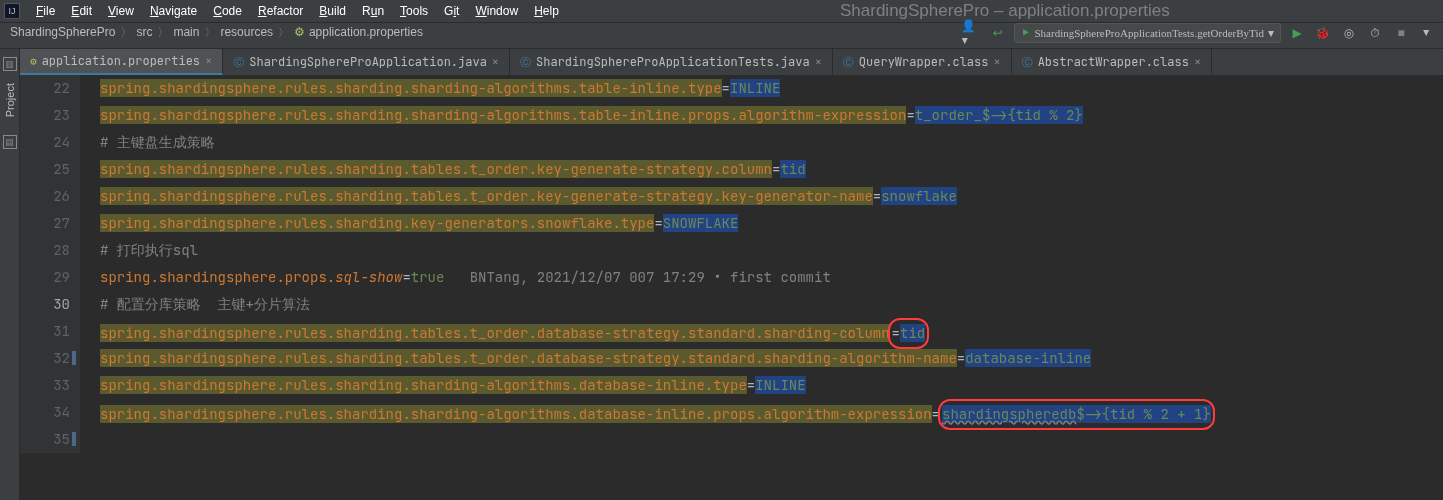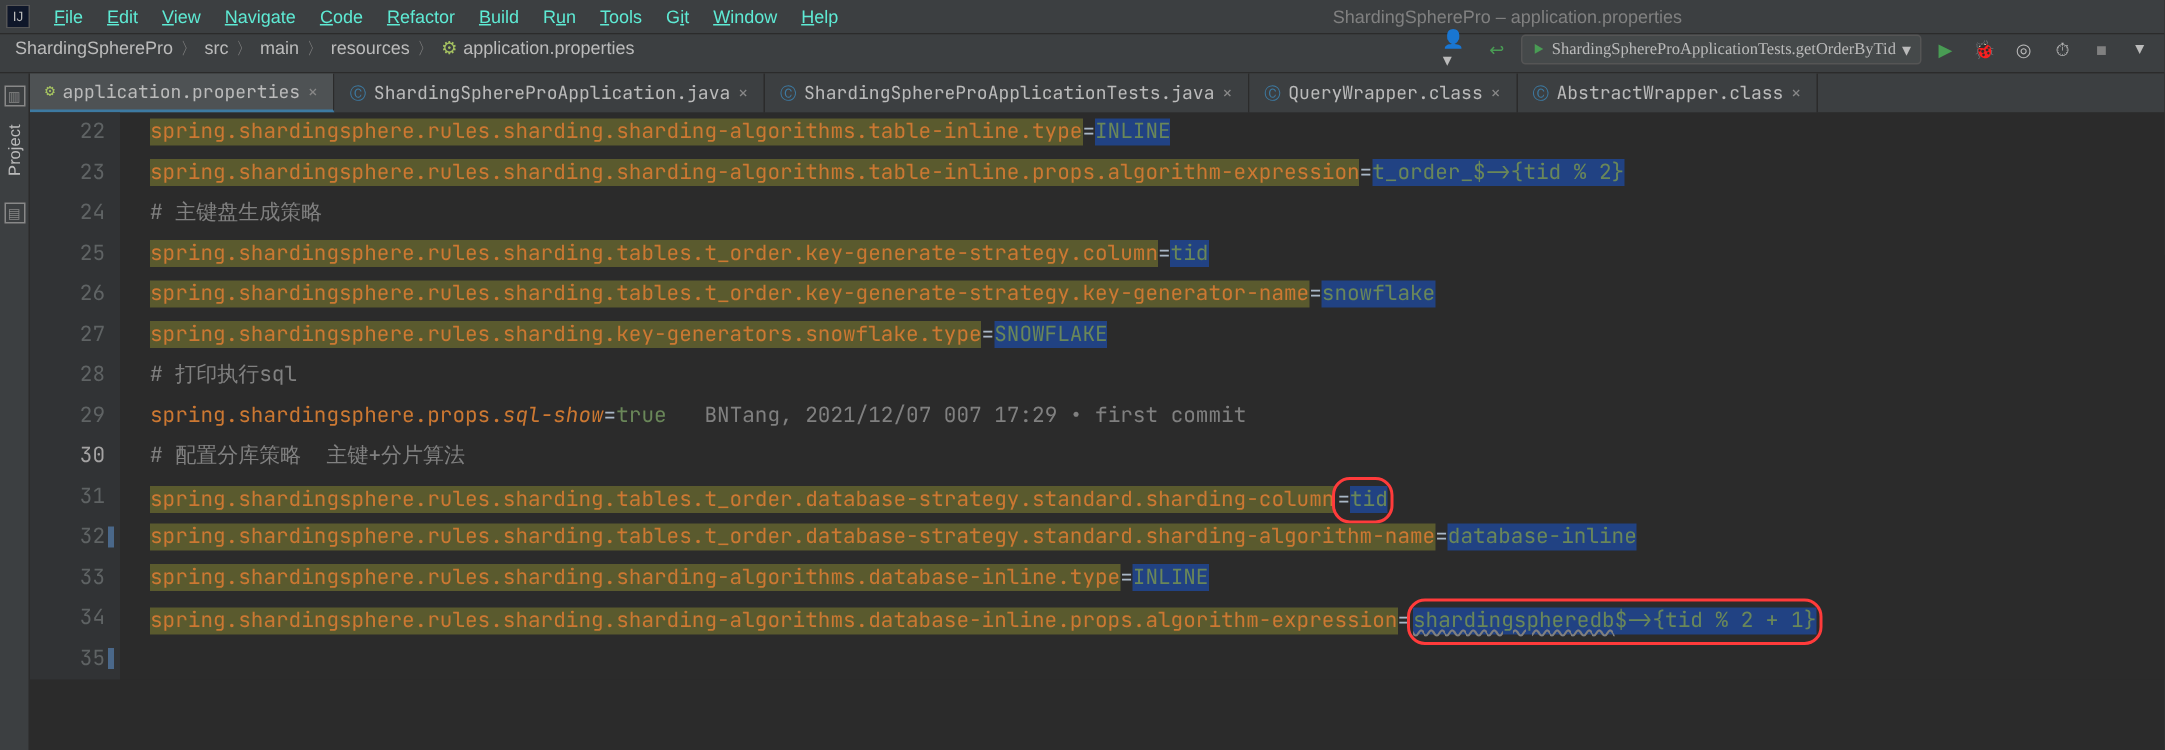--- a/index.html
+++ b/index.html
@@ -26,30 +26,30 @@
     border: 1px solid #555;
     margin-right: 8px;
     display: flex;
     align-items: center;
     justify-content: center;
     font-size: 9px;
     color: #bbb;
   }
   .menu-item {
     padding: 3px 8px;
-    color: #5eead4;
+    color: #ffffff;
     cursor: pointer;
   }
   .menu-item u { text-decoration: underline; }
   .title-center {
     flex: 1;
     display: flex;
     justify-content: center;
     color: #808080;
-    font-size: 12px;
+    font-size: 17px;
   }
   .navbar {
     display: flex;
     align-items: flex-start;
     height: 26px;
     background: #3c3f41;
     border-bottom: 1px solid #2b2b2b;
     padding: 0 6px;
     gap: 2px;
   }

